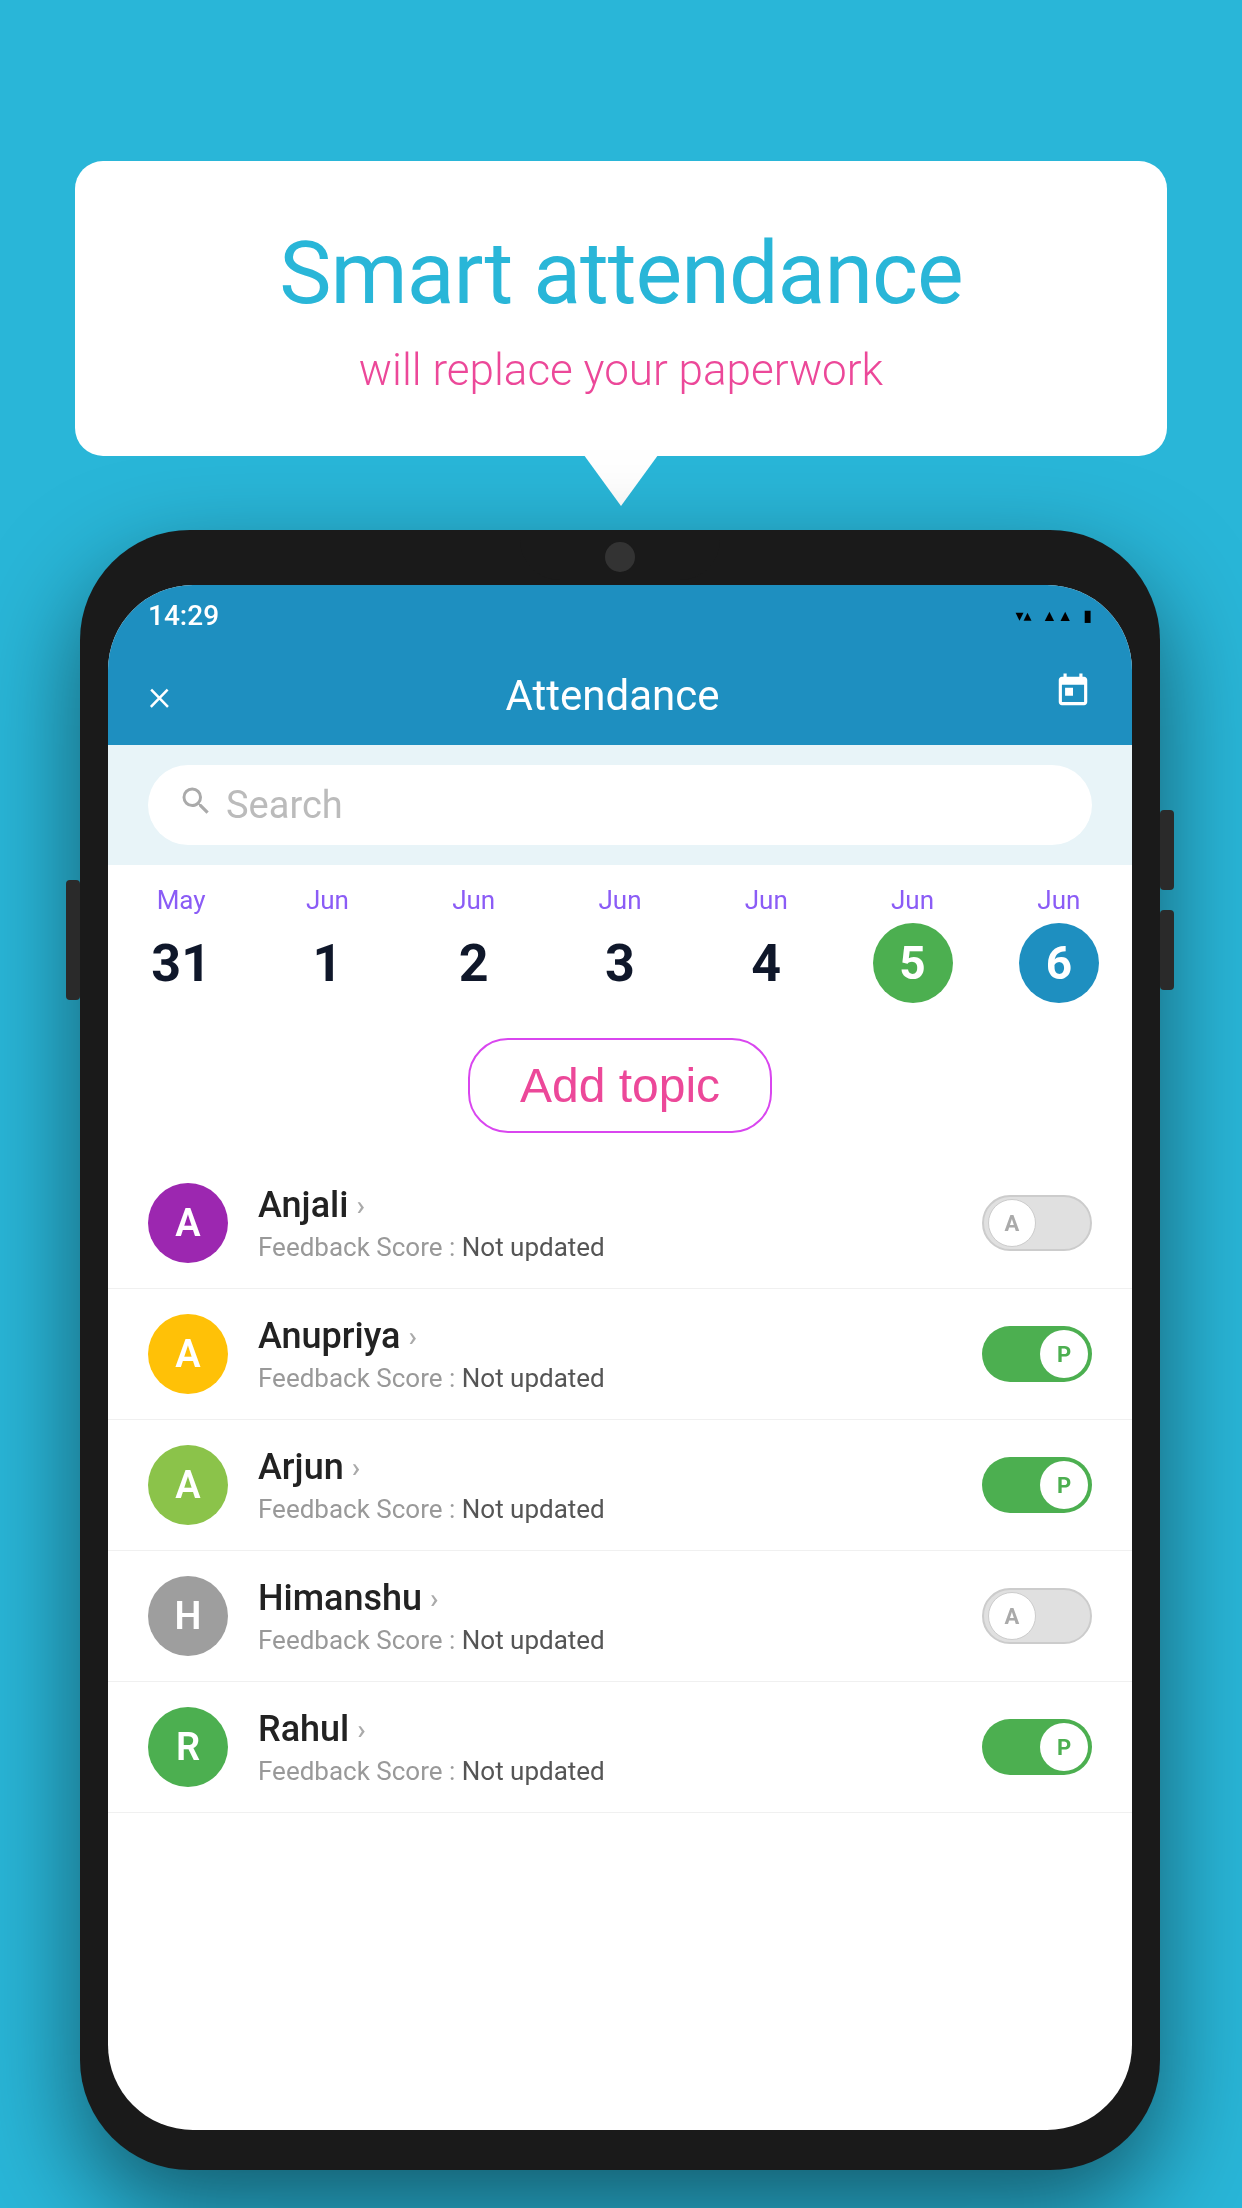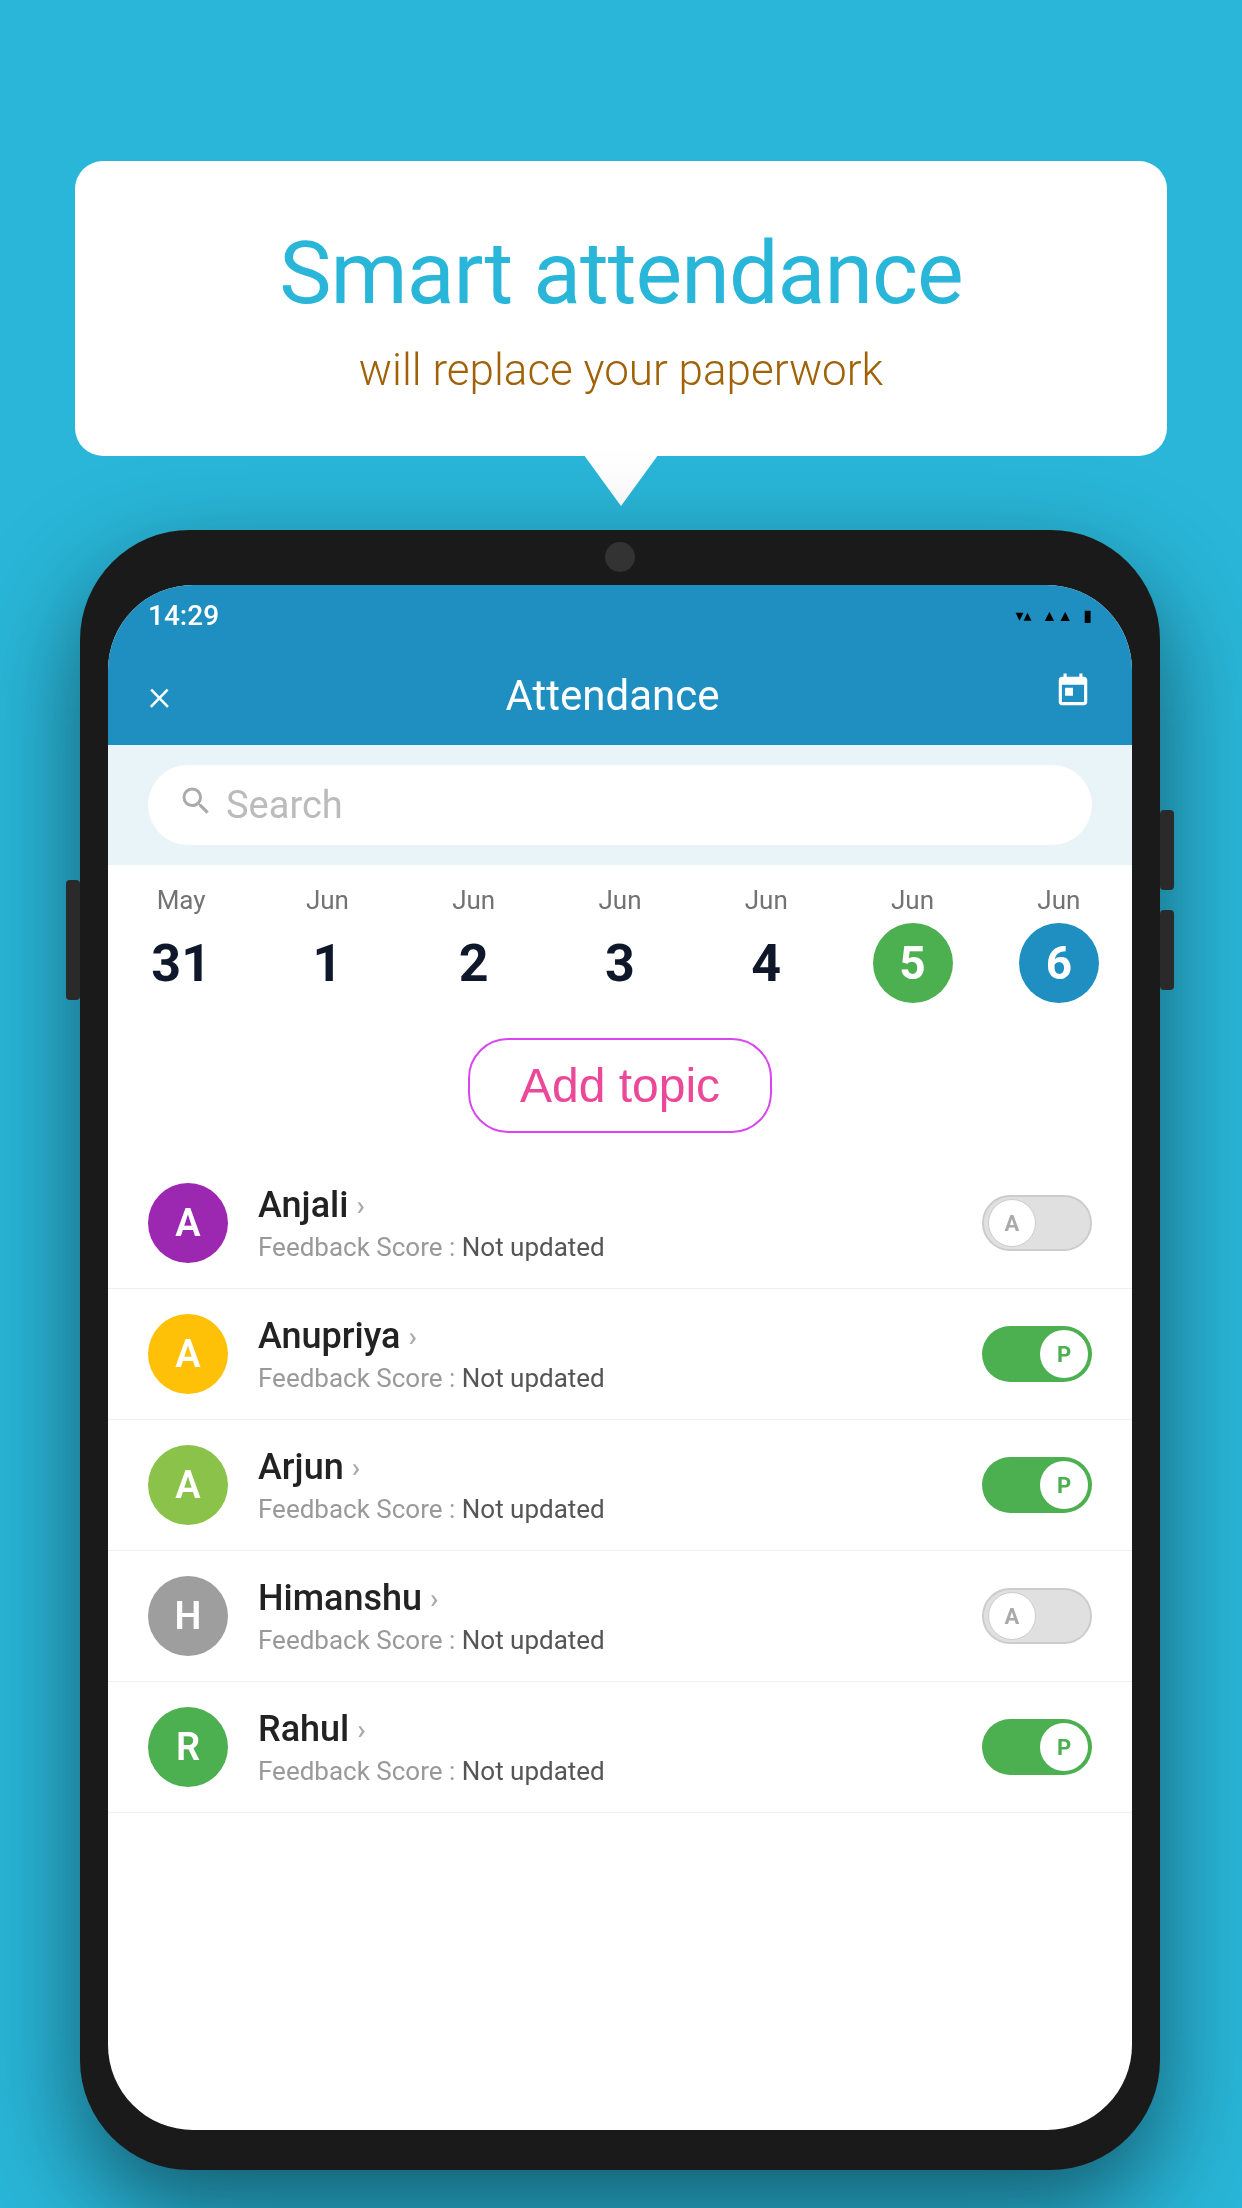--- a/index.html
+++ b/index.html
@@ -44,21 +44,21 @@
 
     .speech-bubble-title {
       font-size: 88px;
       color: #29b6d8;
       font-weight: 400;
       letter-spacing: -1px;
     }
 
     .speech-bubble-subtitle {
       font-size: 44px;
-      color: #a16207;
+      color: #ec4899;
       margin-top: 20px;
       font-weight: 300;
     }
 
     
     .phone-wrapper {
       position: absolute;
       top: 530px;
       left: 80px;
       width: 1080px;
@@ -196,21 +196,21 @@
       padding: 20px 0;
     }
 
     .cal-day {
       flex: 1;
       text-align: center;
     }
 
     .cal-month {
       font-size: 26px;
-      color: #737373;
+      color: #8b5cf6;
       display: block;
       margin-bottom: 8px;
     }
 
     .cal-date {
       font-size: 52px;
       font-weight: 700;
       color: #0f172a;
       display: flex;
       align-items: center;

